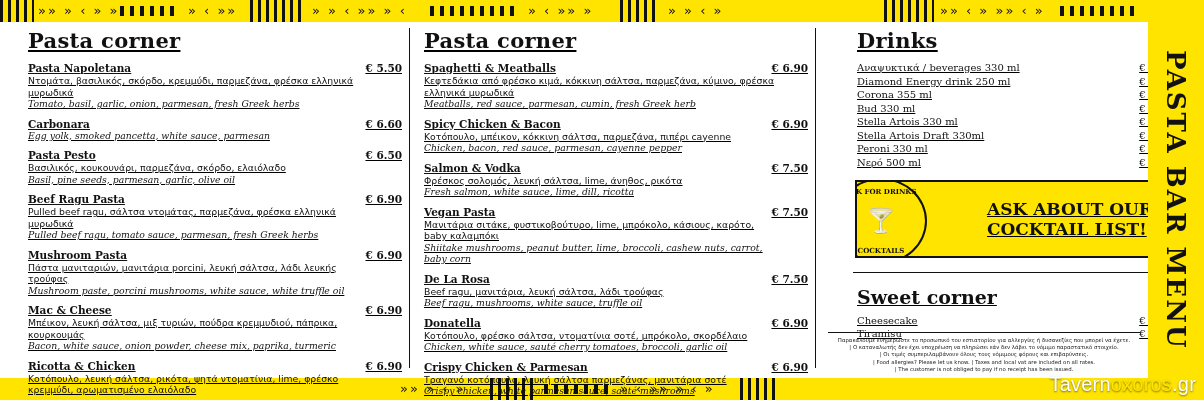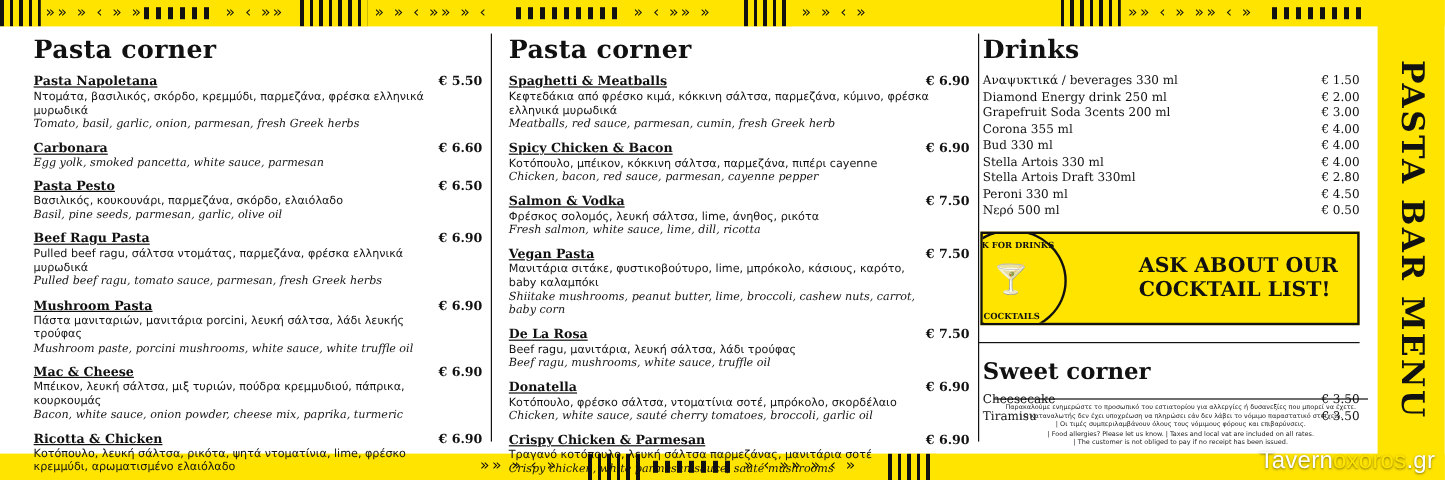--- a/index.html
+++ b/index.html
@@ -47,25 +47,25 @@
   .sidebar .vtitle span{
     writing-mode:vertical-rl;
     font-family:"DejaVu Serif", serif;
     font-weight:bold;
     font-size:26px;
     letter-spacing:2px;
     color:#111;
   }
   
   .col{
-    position:absolute;top:22px;height:272px;
+    position:absolute;top:22px;height:272px;text-decoration:underline;
   }
   .col1{left:22px;width:380px;}
   .col2{left:418px;width:390px;}
-  .col3{left:815px;width:318px;}
+  .col3{left:853px;width:318px;}
 
   .col1:after,.col2:after{
     content:"";position:absolute;right:-8px;top:6px;width:1px;height:340px;
     background:#111;
   }
 
   h2.section{
     font-family:"DejaVu Serif", serif;
     font-weight:bold;
     font-size:21px;
@@ -343,25 +343,20 @@
           <span class="nm">Αναψυκτικά / beverages 330 ml</span>
           <span class="sp"></span>
           <span class="pr">€ 1.50</span>
         </div>
         <div class="drink">
           <span class="nm">Diamond Energy drink 250 ml</span>
           <span class="sp"></span>
           <span class="pr">€ 2.00</span>
         </div>
         <div class="drink">
-          <span class="nm">Grapefruit Soda 3cents 200 ml</span>
-          <span class="sp"></span>
-          <span class="pr">€ 3.00</span>
-        </div>
-        <div class="drink">
           <span class="nm">Corona 355 ml</span>
           <span class="sp"></span>
           <span class="pr">€ 4.00</span>
         </div>
         <div class="drink">
           <span class="nm">Bud 330 ml</span>
           <span class="sp"></span>
           <span class="pr">€ 4.00</span>
         </div>
         <div class="drink">

